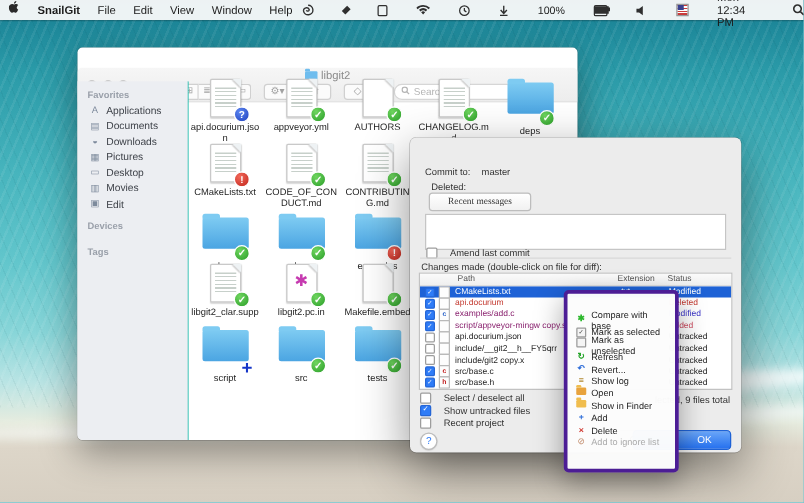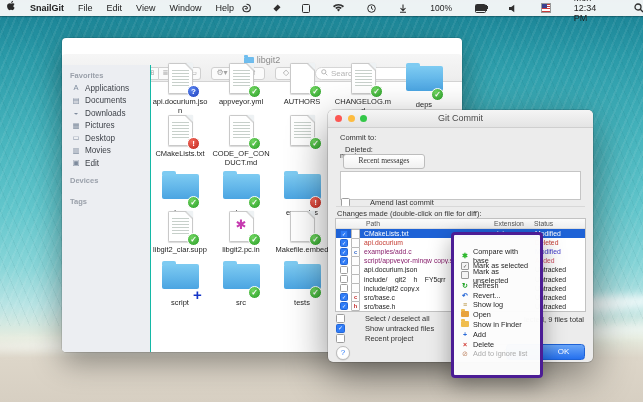--- a/index.html
+++ b/index.html
@@ -96,26 +96,26 @@
   .tlabel{margin-top:1px;font-size:7.5px;line-height:1.2;color:#1f1f1f;word-break:break-all;padding:0 2px;}
 
   
   .dialog{position:absolute;left:328px;top:110px;width:265px;height:252px;z-index:20;
     background:#ececec;border-radius:5px;box-shadow:0 14px 40px rgba(0,0,0,.45),0 0 0 .5px rgba(0,0,0,.25);
     font-size:7.5px;color:#333;}
   .dheader{position:absolute;left:0;top:0;right:0;height:17px;border-radius:5px 5px 0 0;
     background:linear-gradient(#f5f5f5,#e4e4e4);border-bottom:1px solid #cfcfcf;}
   .dheader .lights{position:absolute;left:7px;top:5px;}
   .dtitle{position:absolute;left:0;right:0;top:3px;text-align:center;font-size:9px;color:#4a4a4a;}
-  .commitrow{position:absolute;left:12px;top:23px;display:flex;gap:9px;flex-direction:column;}
+  .commitrow{position:absolute;left:12px;top:23px;display:flex;gap:9px;}
   .msglabel{position:absolute;left:17px;top:35px;}
   .recentbtn{position:absolute;left:15px;top:44px;width:80px;height:13px;border:1px solid #bdbdbd;border-radius:3px;
     background:linear-gradient(#fff,#f1f1f1);text-align:center;line-height:12px;color:#333;font-family:Liberation Serif, serif;}
   .msgarea{position:absolute;left:12px;top:61px;width:239px;height:27px;background:#fff;border:1px solid #c5c5c5;}
-  .cbrow{display:flex;align-items:center;gap:20px;position:absolute;}
+  .cbrow{display:flex;align-items:center;gap:10px;position:absolute;}
   .cb{width:7px;height:7px;border:1px solid #9d9d9d;border-radius:1.5px;background:#fff;flex:none;
     font-size:6px;line-height:7px;text-align:center;color:#fff;}
   .cb.on{background:#2f7cf7;border-color:#2566d6;}
   .sep{position:absolute;left:8px;right:8px;top:96px;border-top:1px solid #d8d8d8;}
   .changeslabel{position:absolute;left:9px;top:99px;}
   .ftable{position:absolute;left:7px;top:108px;width:249px;height:92px;background:#fff;border:1px solid #c2c2c2;
     font-size:6.8px;overflow:hidden;}
   .thead{position:relative;height:9px;background:linear-gradient(#fbfbfb,#efefef);border-bottom:1px solid #ddd;color:#555;}
   .thead span{position:absolute;top:1px;}
   .th-path{left:30px;} .th-ext{left:158px;} .th-status{left:198px;}
@@ -355,20 +355,21 @@
         </div>
         <div class="tlabel">CODE_OF_CONDUCT.md</div>
       </div>
     <div class="tile" style="left:209px;top:76px;">
         <div class="icwrap">
           <div class="doc">
             <div class="dl"></div>
           </div>
           <span class="badge check">✓</span>
         </div>
+        <div class="tlabel">CONTRIBUTING.md</div>
       </div>
 
     <div class="tile" style="left:87px;top:132px;">
         <div class="icwrap">
           <div class="folder"></div>
           <span class="badge check">✓</span>
         </div>
         <div class="tlabel">deps</div>
       </div>
     <div class="tile" style="left:148px;top:132px;">
@@ -429,26 +430,20 @@
     <div class="tile" style="left:209px;top:222px;">
         <div class="icwrap">
           <div class="folder"></div>
           <span class="badge check">✓</span>
         </div>
         <div class="tlabel">tests</div>
       </div>
   </div>
 
   <div class="dialog">
-    <div class="dheader">
-      <span class="lights">
-        <span class="tl" style="background:#fc5753;"></span><span class="tl" style="background:#fdbc40;"></span><span class="tl" style="background:#33c748;"></span>
-      </span>
-      <div class="dtitle">Git Commit</div>
-    </div>
 
     <div class="commitrow">
       <span>Commit to:</span>
       <span>master</span>
     </div>
     <div class="msglabel">Deleted:</div>
     <div class="recentbtn">Recent messages</div>
     <div class="msgarea"></div>
 
     <div class="cbrow" style="left:13px;top:88px;">

